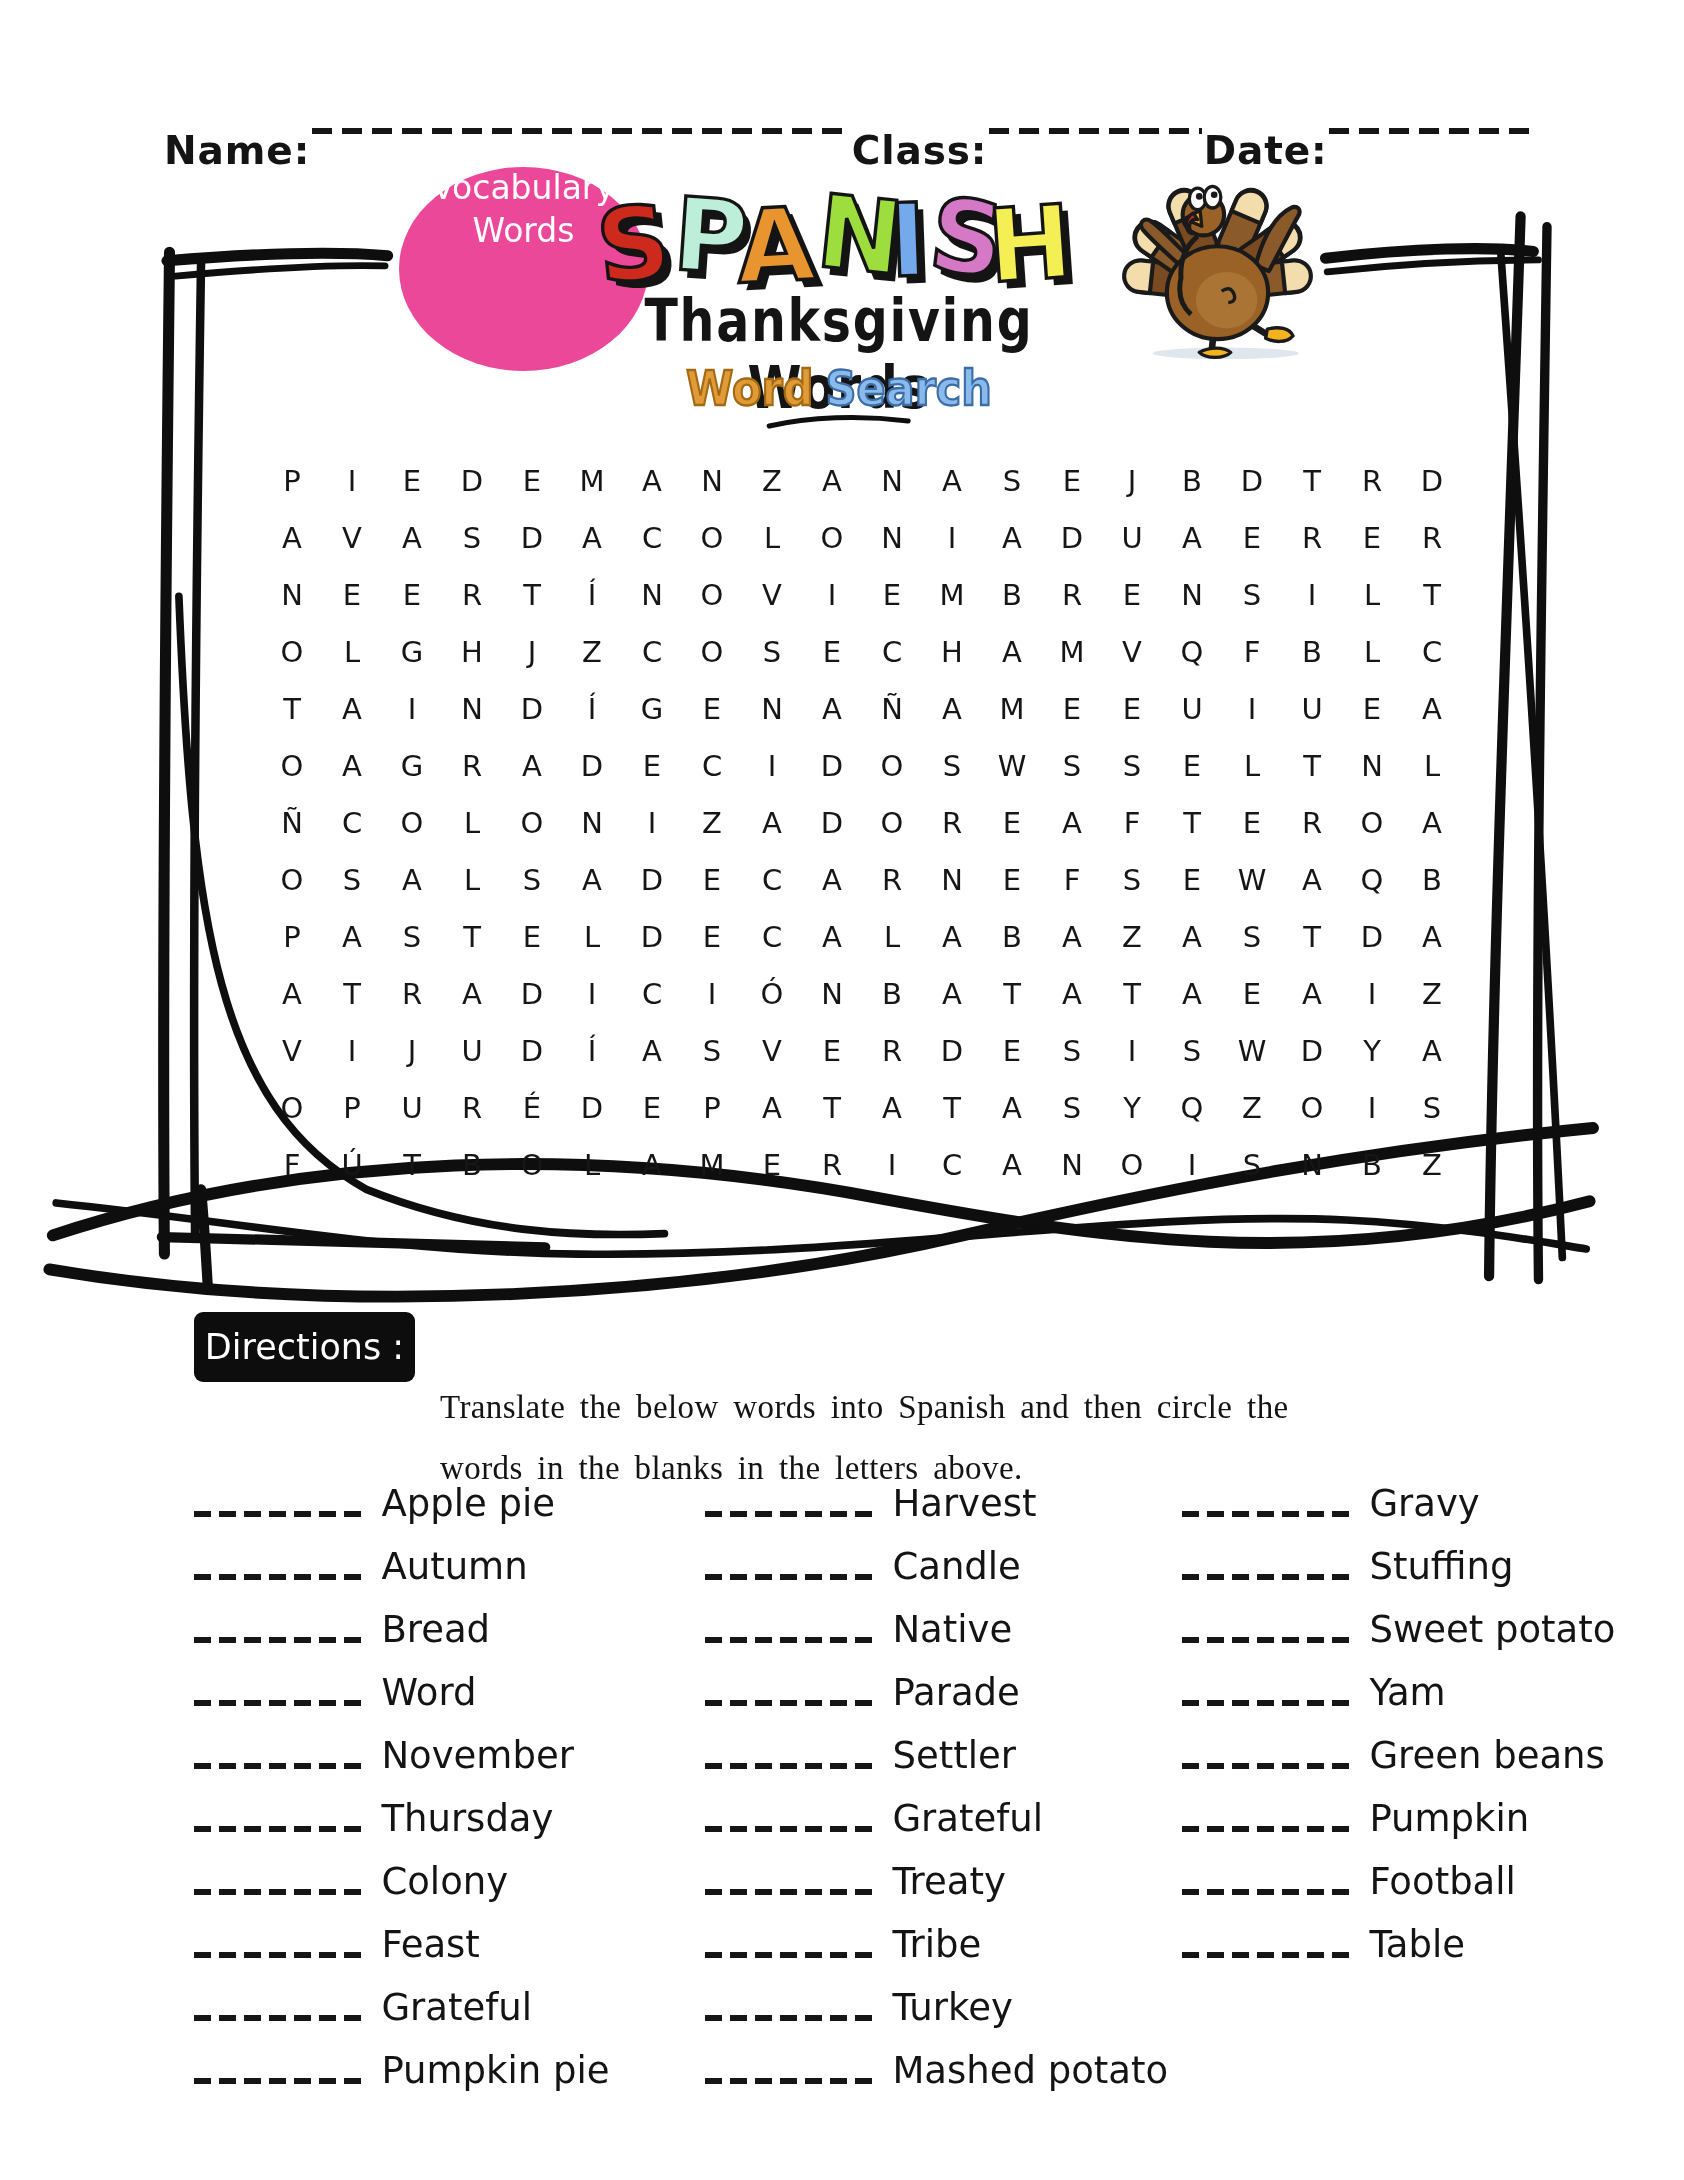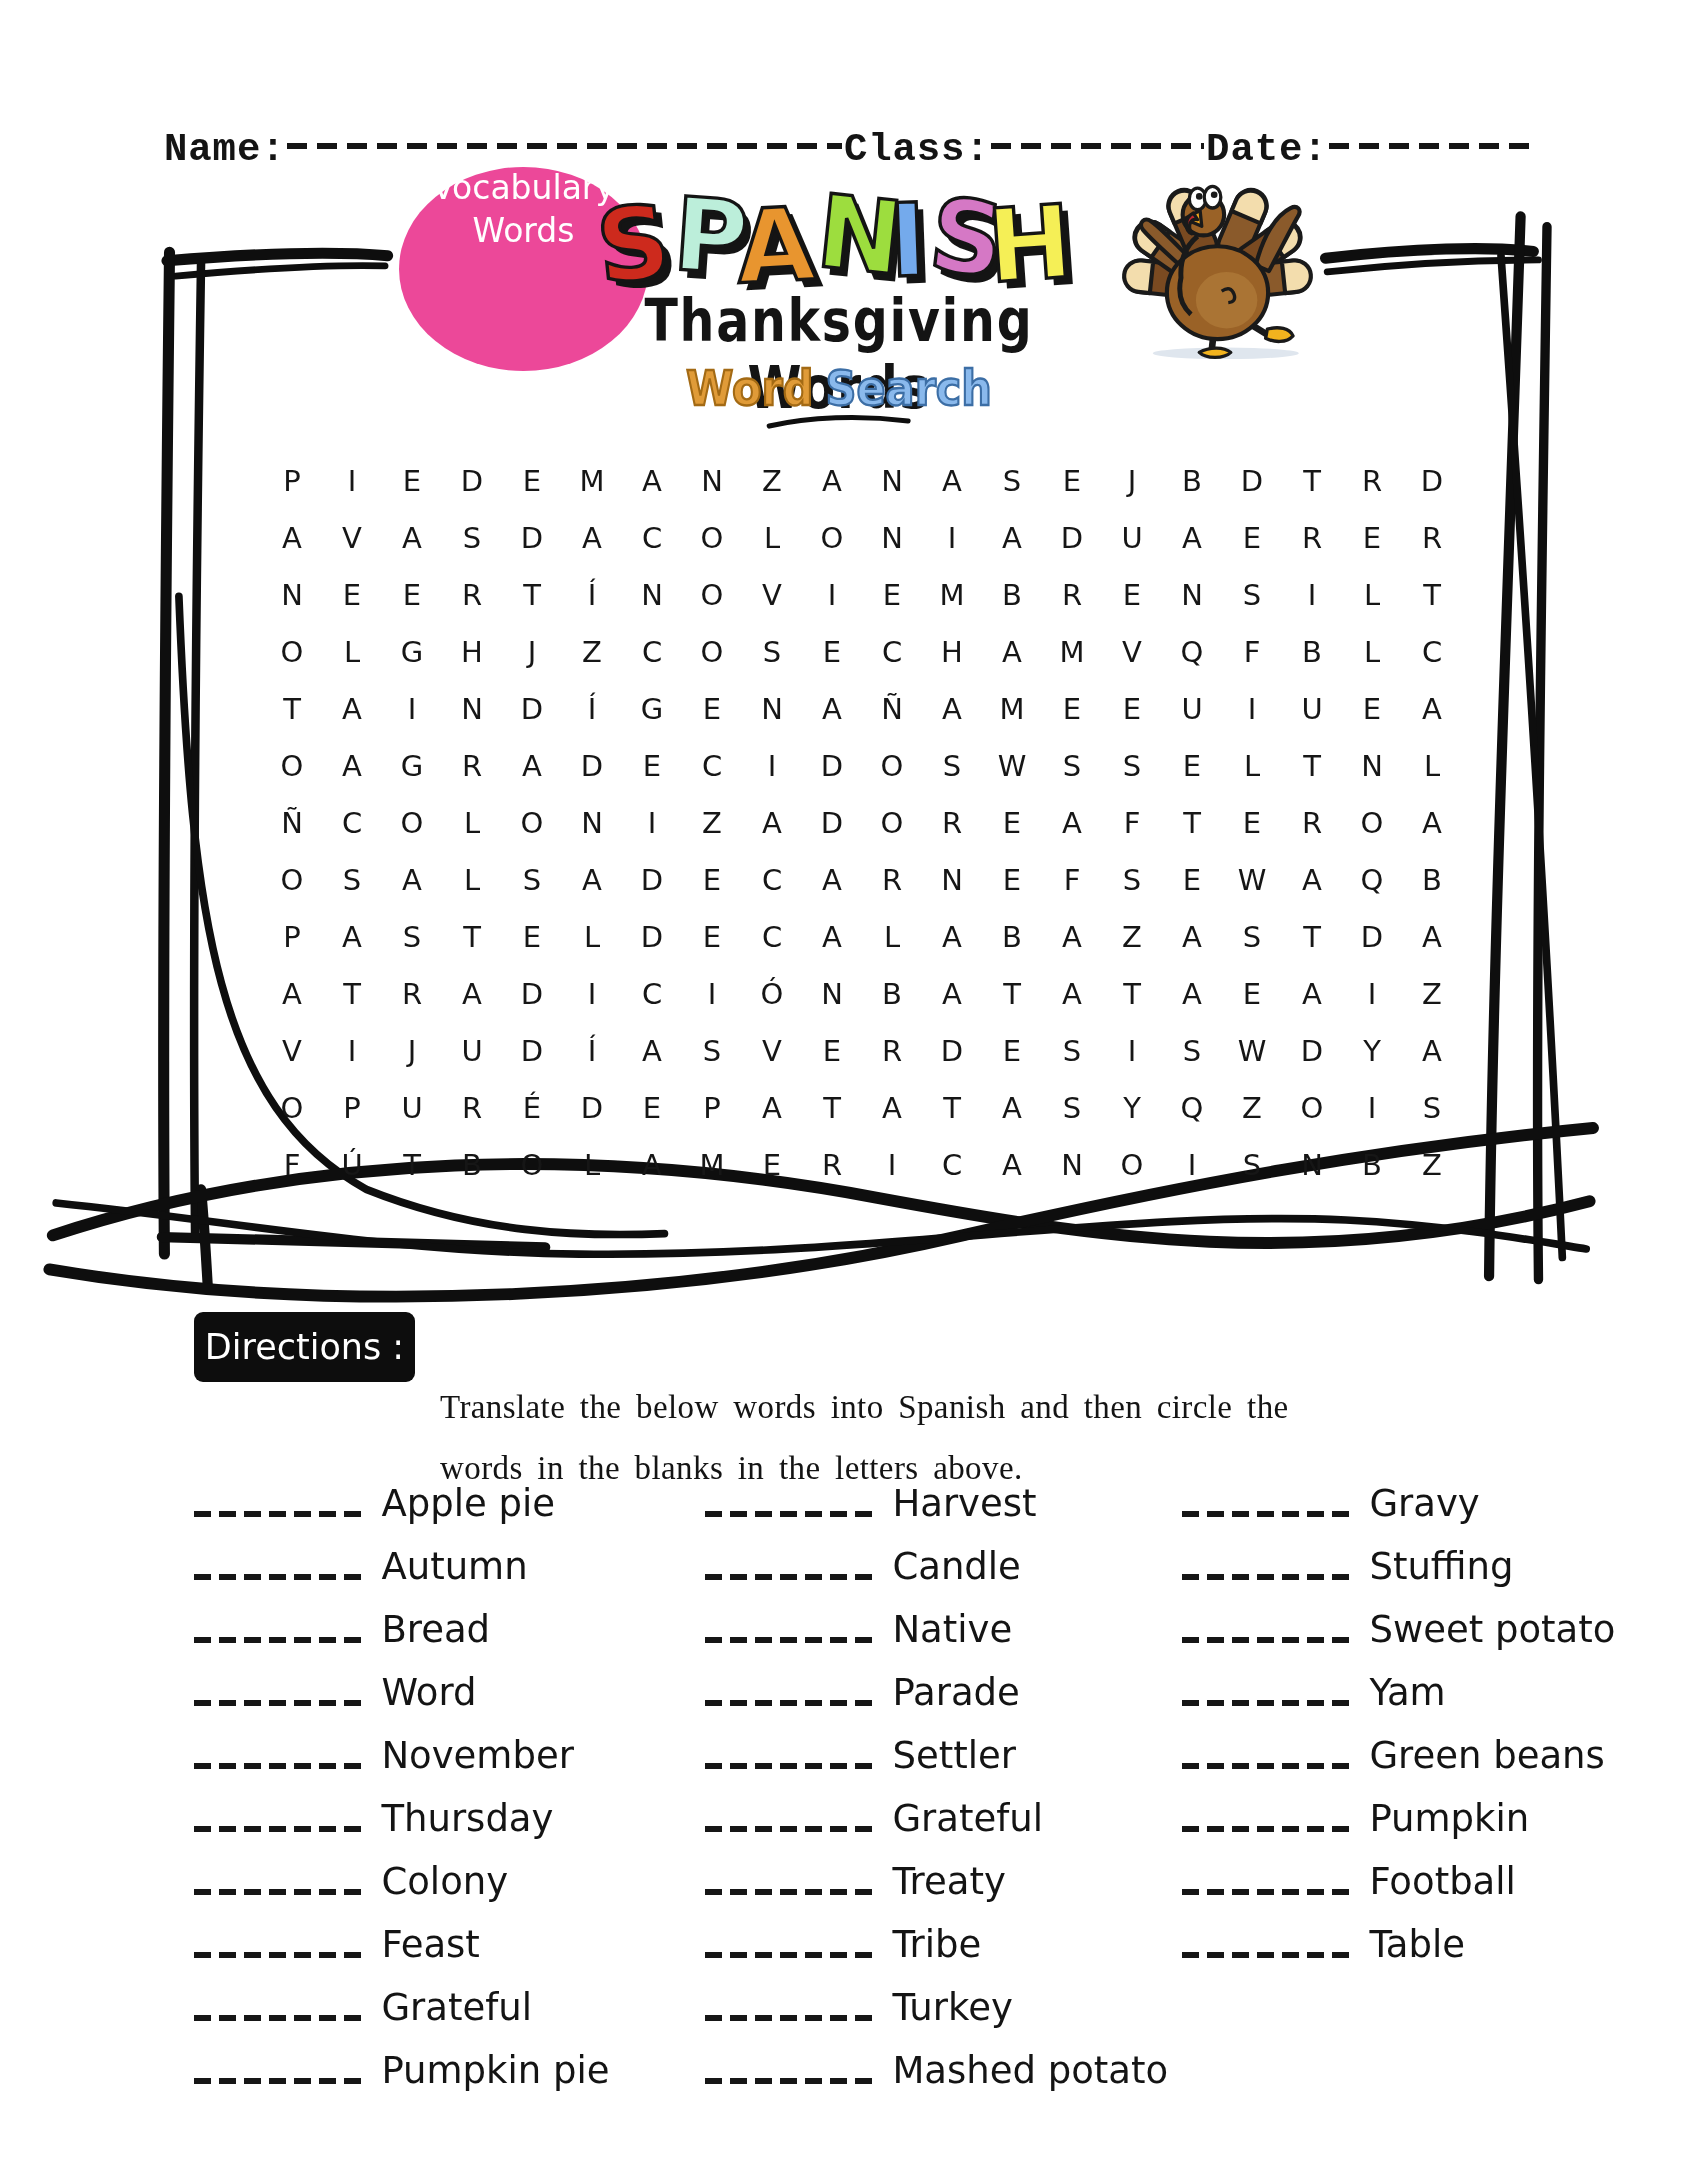--- a/index.html
+++ b/index.html
@@ -2,21 +2,21 @@
 <html style="font-size:13.6px"><head>
 <meta charset="utf-8">
 <style>
   * { box-sizing: border-box; margin: 0; padding: 0; }
   html,body { background:#ffffff; }
   body { font-family:"DejaVu Sans", sans-serif; color:#141414; }
   .sheet { position:relative; width:1685px; height:2181px; background:#ffffff; overflow:hidden; }
 
   
   .header-row { position:absolute; left:164px; top:128px; width:1373px;
-    display:flex; align-items:center; font-size:39px; font-weight:700; letter-spacing:0.9px;font-family:Liberation Mono, monospace; }
+    display:flex; align-items:flex-start; font-size:39px; font-weight:700; letter-spacing:0.9px; }
   .header-row .lbl { white-space:nowrap; }
   .hblank { height:6px;
     background:repeating-linear-gradient(90deg,#151515 0 20.4px,transparent 20.4px 30px);
     margin:0 1.7px 7.7px 1.7px; }
   .hblank.b-name { flex:1; }
   .hblank.b-class { width:213px; }
   .hblank.b-date { width:206px; }
 
   
   .badge { position:absolute; left:399px; top:167px; width:249px; height:204px;

